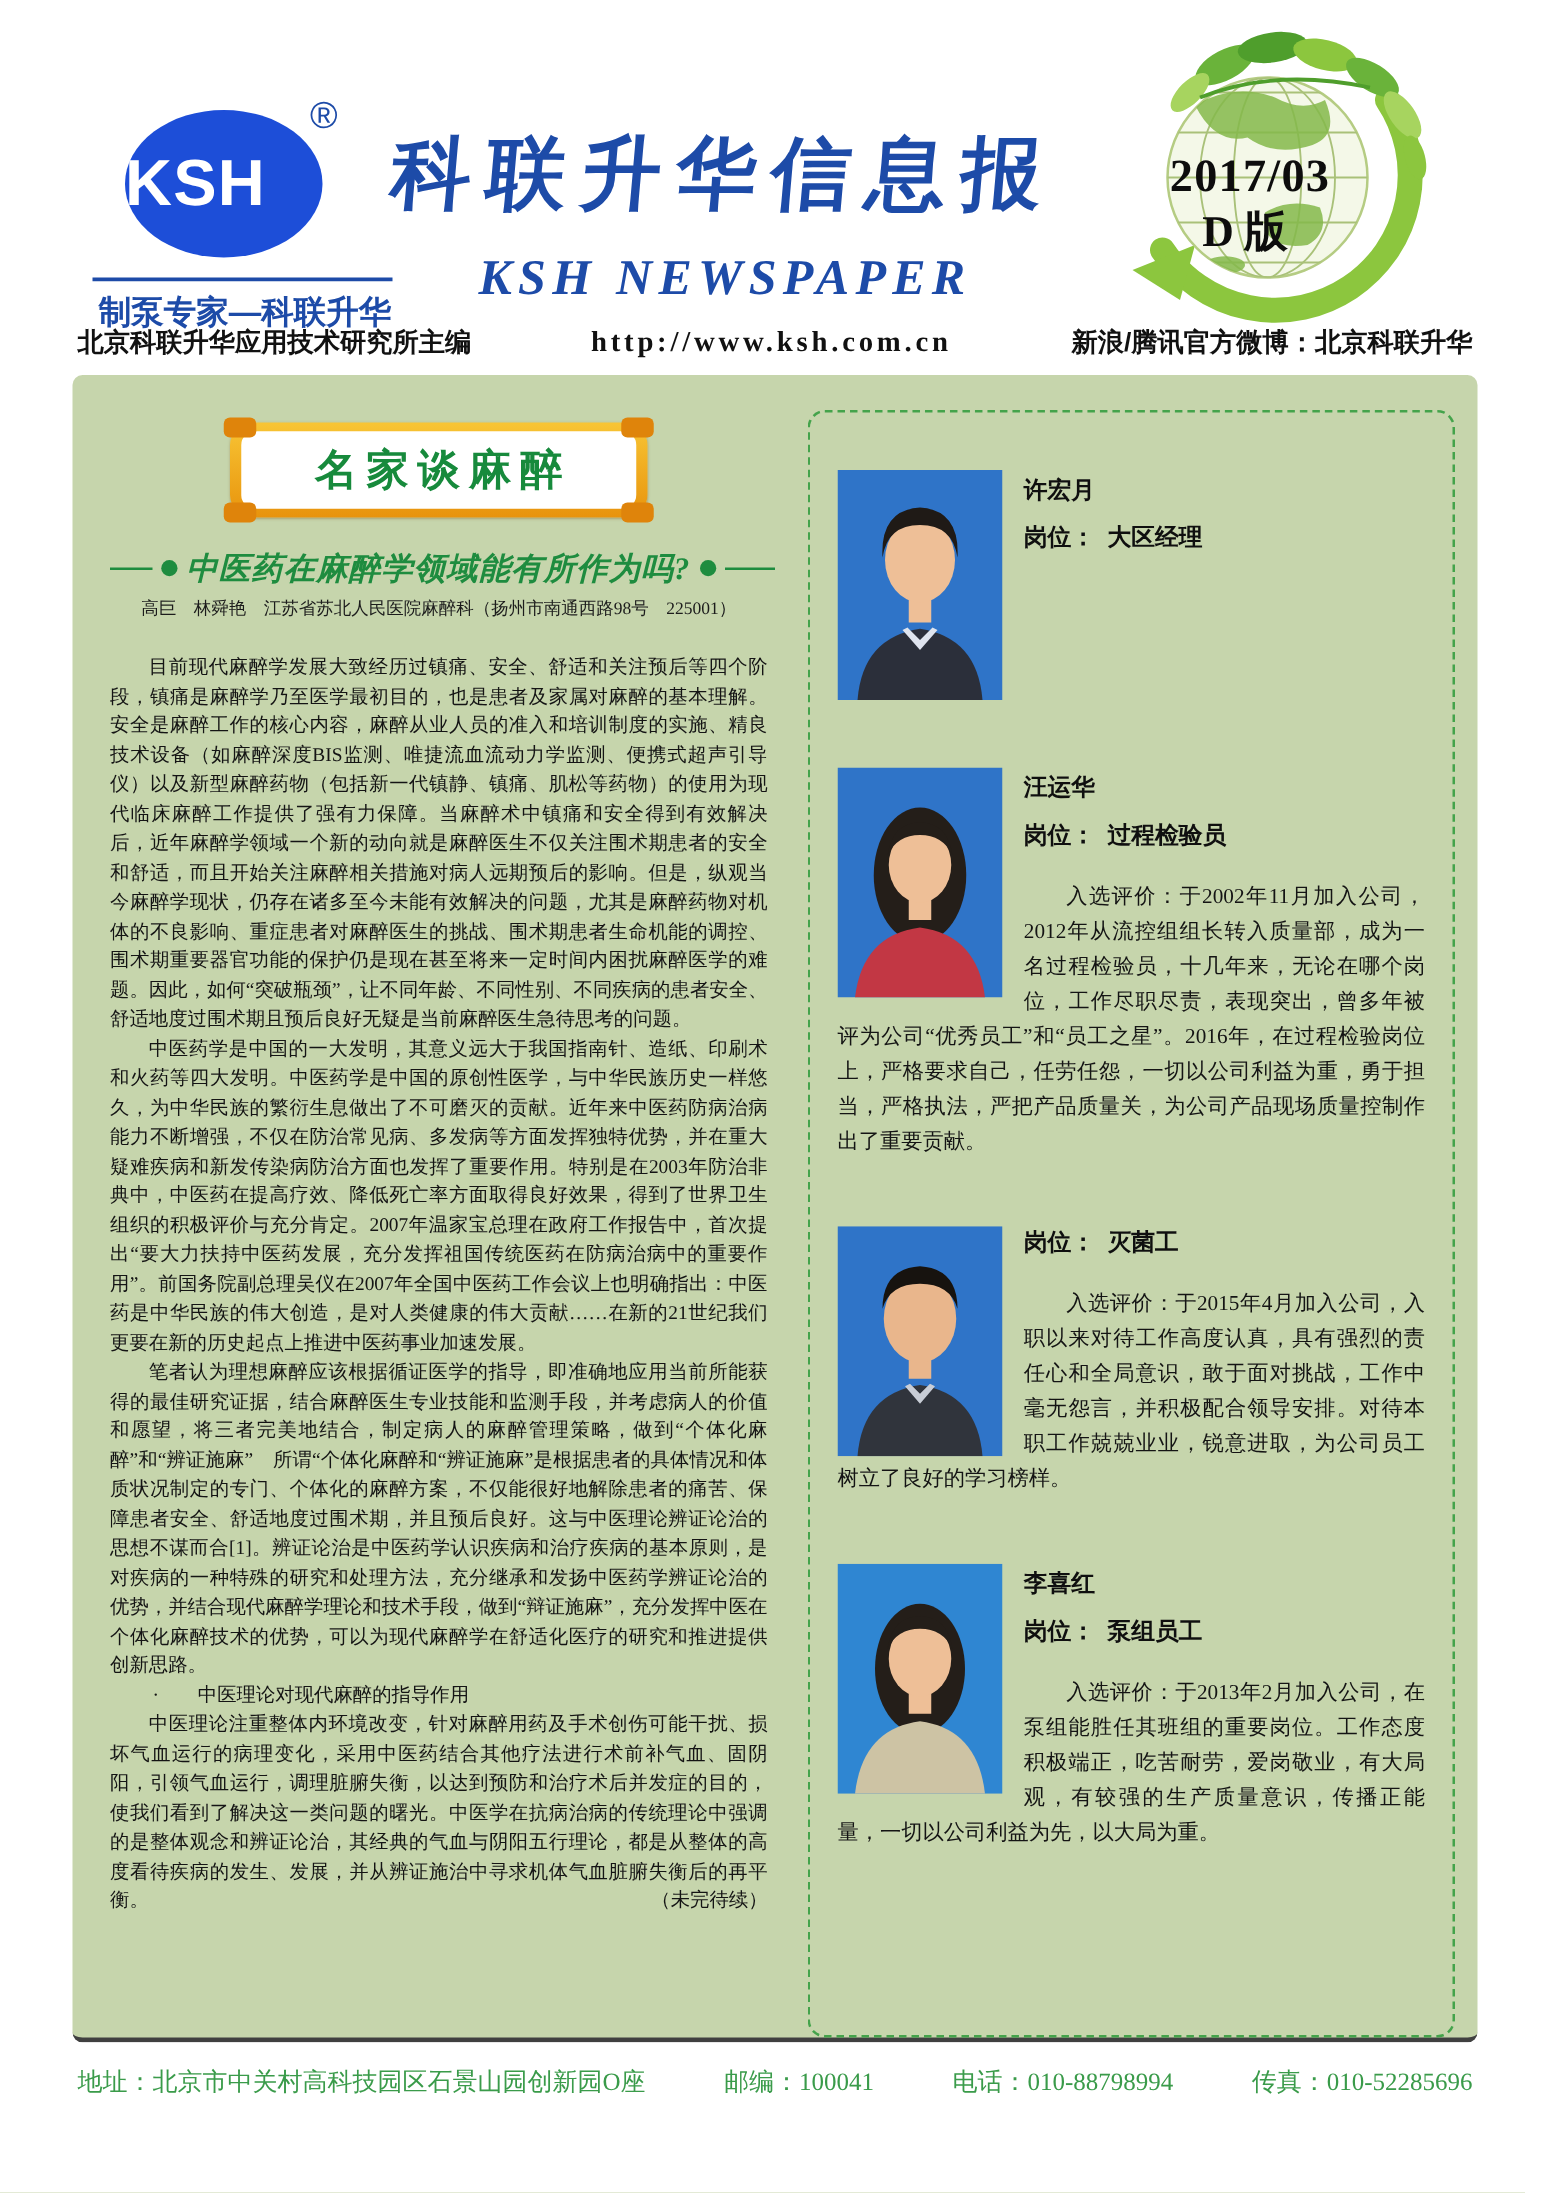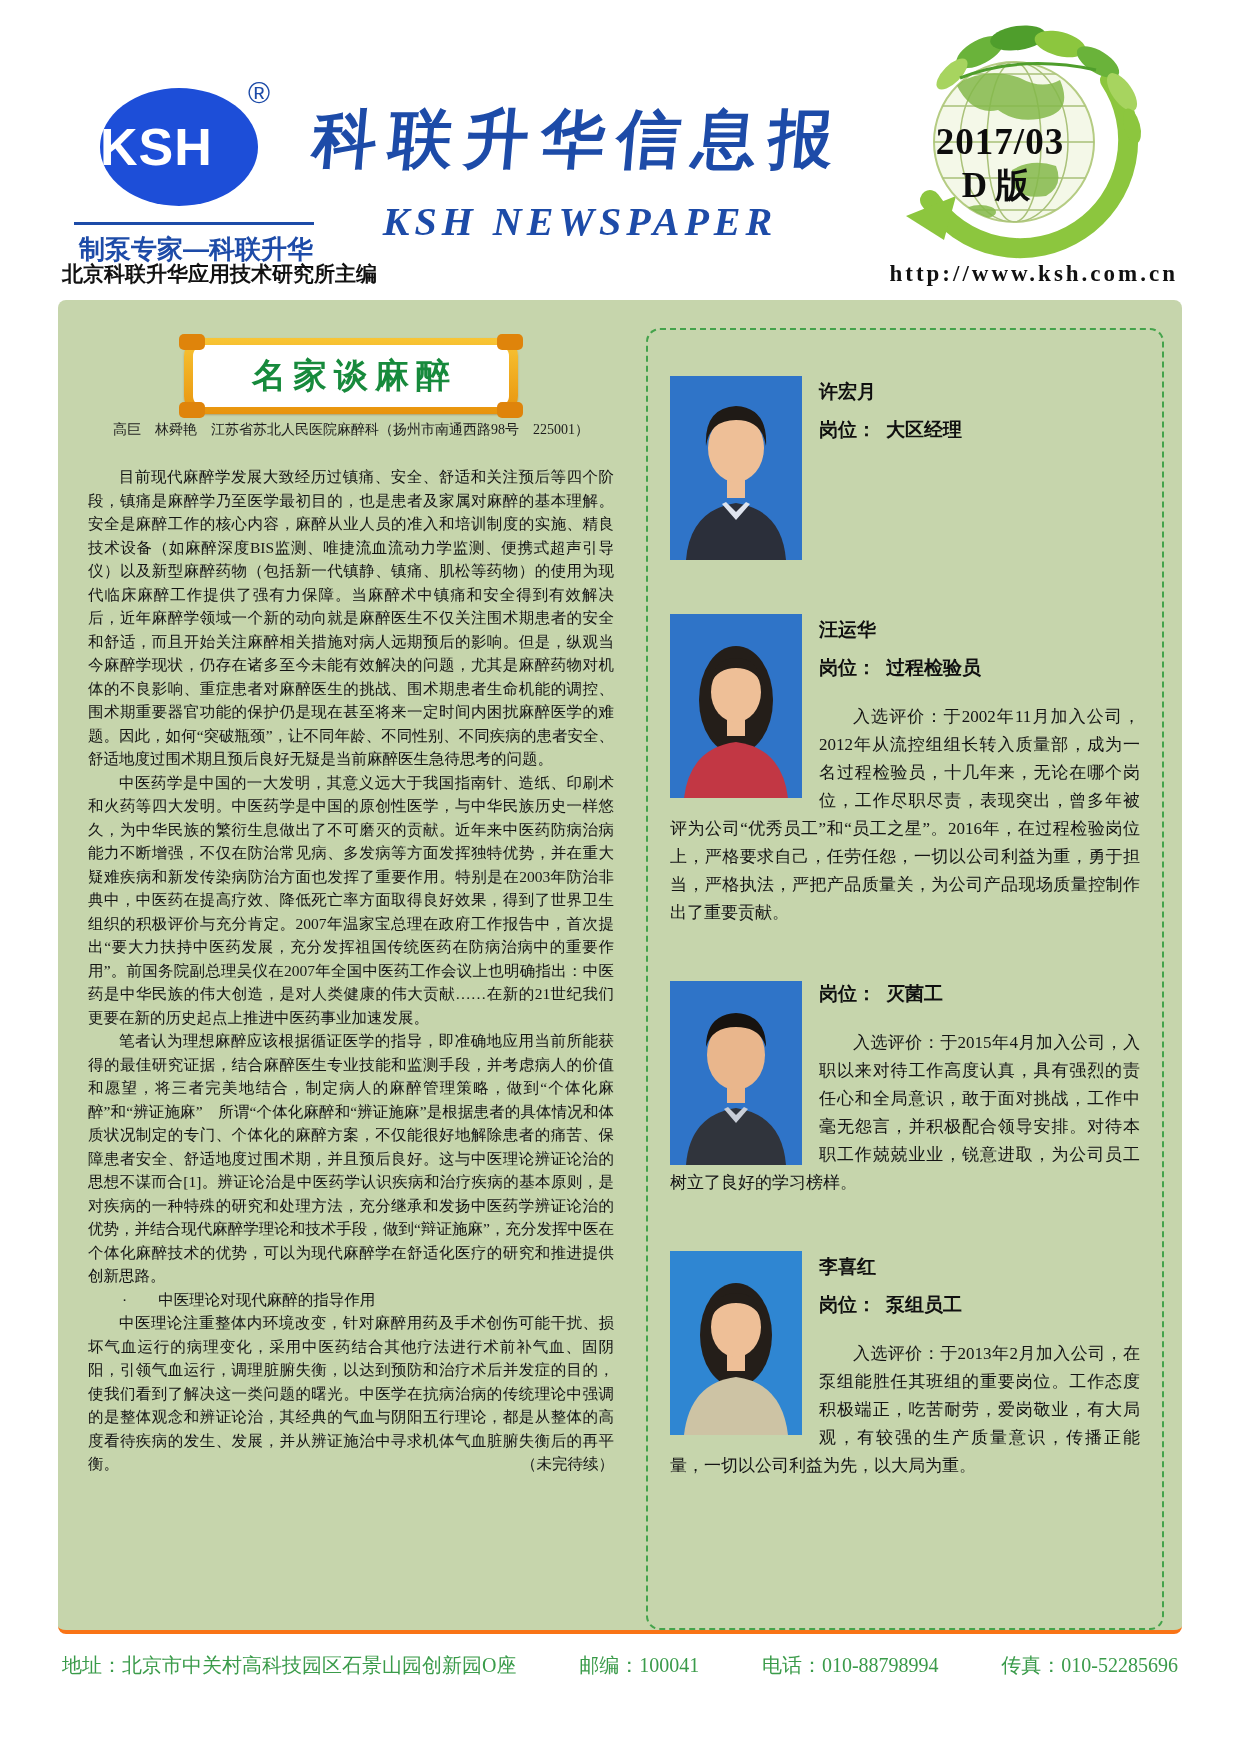--- a/index.html
+++ b/index.html
@@ -50,21 +50,21 @@
     position:absolute; left:880px; top:120px; width:240px; text-align:center;
     font-weight:bold; font-size:37px; color:#0d0d0d; letter-spacing:1px;
   }
   .edition-version{
     position:absolute; left:880px; top:162px; width:240px; text-align:center;
     font-weight:bold; font-size:35px; color:#0d0d0d; letter-spacing:8px;
   }
   
   .green-area{
     position:absolute; left:58px; top:300px; width:1124px; height:1334px;
-    background:#c6d5ac; border-radius:8px; border-bottom:4px solid #f97316;
+    background:#c6d5ac; border-radius:8px; border-bottom:4px solid #404040;
   }
   
   .left-col{ position:absolute; left:30px; top:0; width:526px; }
   .banner{
     position:relative; margin:38px auto 0; width:334px; height:76px;
     background:linear-gradient(#f8c535,#e8930c); border-radius:18px; padding:7px 9px;
     box-shadow:0 1px 2px rgba(120,70,0,.35);
   }
   .banner-corner{ position:absolute; width:26px; height:16px; background:#df840b; border-radius:5px; }
   .bc-tl{ left:-5px; top:-4px; } .bc-tr{ right:-5px; top:-4px; }
@@ -167,35 +167,43 @@
       <path d="M100,60 Q160,36 236,52" stroke="#4f9e2c" stroke-width="3" fill="none"></path>
     </g>
   </svg>
 </div>
 <div class="edition-date">2017/03</div>
 <div class="edition-version">D版</div>
 
 <div class="info-bar">
   <span class="info-left">北京科联升华应用技术研究所主编</span>
   <span class="info-center">http://www.ksh.com.cn</span>
+  <span class="info-right">新浪/腾讯官方微博：北京科联升华</span>
 </div>
 
 <div class="green-area">
 
   <div class="left-col">
     <div class="banner">
       <div class="banner-corner bc-tl"></div>
       <div class="banner-corner bc-tr"></div>
       <div class="banner-corner bc-bl"></div>
       <div class="banner-corner bc-br"></div>
       <div class="banner-inner">
         <span>名家谈麻醉</span>
       </div>
     </div>
 
+    <div class="article-title-row">
+      <div class="title-line"></div>
+      <div class="title-dot"></div>
+      <div class="article-title">中医药在麻醉学领域能有所作为吗?</div>
+      <div class="title-dot"></div>
+      <div class="title-line right"></div>
+    </div>
     <div class="article-authors">高巨　林舜艳　江苏省苏北人民医院麻醉科（扬州市南通西路98号　225001）</div>
 
     <div class="article-body">
       <p>目前现代麻醉学发展大致经历过镇痛、安全、舒适和关注预后等四个阶段，镇痛是麻醉学乃至医学最初目的，也是患者及家属对麻醉的基本理解。安全是麻醉工作的核心内容，麻醉从业人员的准入和培训制度的实施、精良技术设备（如麻醉深度BIS监测、唯捷流血流动力学监测、便携式超声引导仪）以及新型麻醉药物（包括新一代镇静、镇痛、肌松等药物）的使用为现代临床麻醉工作提供了强有力保障。当麻醉术中镇痛和安全得到有效解决后，近年麻醉学领域一个新的动向就是麻醉医生不仅关注围术期患者的安全和舒适，而且开始关注麻醉相关措施对病人远期预后的影响。但是，纵观当今麻醉学现状，仍存在诸多至今未能有效解决的问题，尤其是麻醉药物对机体的不良影响、重症患者对麻醉医生的挑战、围术期患者生命机能的调控、围术期重要器官功能的保护仍是现在甚至将来一定时间内困扰麻醉医学的难题。因此，如何“突破瓶颈”，让不同年龄、不同性别、不同疾病的患者安全、舒适地度过围术期且预后良好无疑是当前麻醉医生急待思考的问题。</p>
       <p>中医药学是中国的一大发明，其意义远大于我国指南针、造纸、印刷术和火药等四大发明。中医药学是中国的原创性医学，与中华民族历史一样悠久，为中华民族的繁衍生息做出了不可磨灭的贡献。近年来中医药防病治病能力不断增强，不仅在防治常见病、多发病等方面发挥独特优势，并在重大疑难疾病和新发传染病防治方面也发挥了重要作用。特别是在2003年防治非典中，中医药在提高疗效、降低死亡率方面取得良好效果，得到了世界卫生组织的积极评价与充分肯定。2007年温家宝总理在政府工作报告中，首次提出“要大力扶持中医药发展，充分发挥祖国传统医药在防病治病中的重要作用”。前国务院副总理吴仪在2007年全国中医药工作会议上也明确指出：中医药是中华民族的伟大创造，是对人类健康的伟大贡献……在新的21世纪我们更要在新的历史起点上推进中医药事业加速发展。</p>
       <p>笔者认为理想麻醉应该根据循证医学的指导，即准确地应用当前所能获得的最佳研究证据，结合麻醉医生专业技能和监测手段，并考虑病人的价值和愿望，将三者完美地结合，制定病人的麻醉管理策略，做到“个体化麻醉”和“辨证施麻”　所谓“个体化麻醉和“辨证施麻”是根据患者的具体情况和体质状况制定的专门、个体化的麻醉方案，不仅能很好地解除患者的痛苦、保障患者安全、舒适地度过围术期，并且预后良好。这与中医理论辨证论治的思想不谋而合[1]。辨证论治是中医药学认识疾病和治疗疾病的基本原则，是对疾病的一种特殊的研究和处理方法，充分继承和发扬中医药学辨证论治的优势，并结合现代麻醉学理论和技术手段，做到“辩证施麻”，充分发挥中医在个体化麻醉技术的优势，可以为现代麻醉学在舒适化医疗的研究和推进提供创新思路。</p>
       <div class="article-subheading">·　　中医理论对现代麻醉的指导作用</div>
       <p>中医理论注重整体内环境改变，针对麻醉用药及手术创伤可能干扰、损坏气血运行的病理变化，采用中医药结合其他疗法进行术前补气血、固阴阳，引领气血运行，调理脏腑失衡，以达到预防和治疗术后并发症的目的，使我们看到了解决这一类问题的曙光。中医学在抗病治病的传统理论中强调的是整体观念和辨证论治，其经典的气血与阴阳五行理论，都是从整体的高度看待疾病的发生、发展，并从辨证施治中寻求机体气血脏腑失衡后的再平衡。</p>
       <span class="continued">（未完待续）</span>
       <div class="clear"></div>

